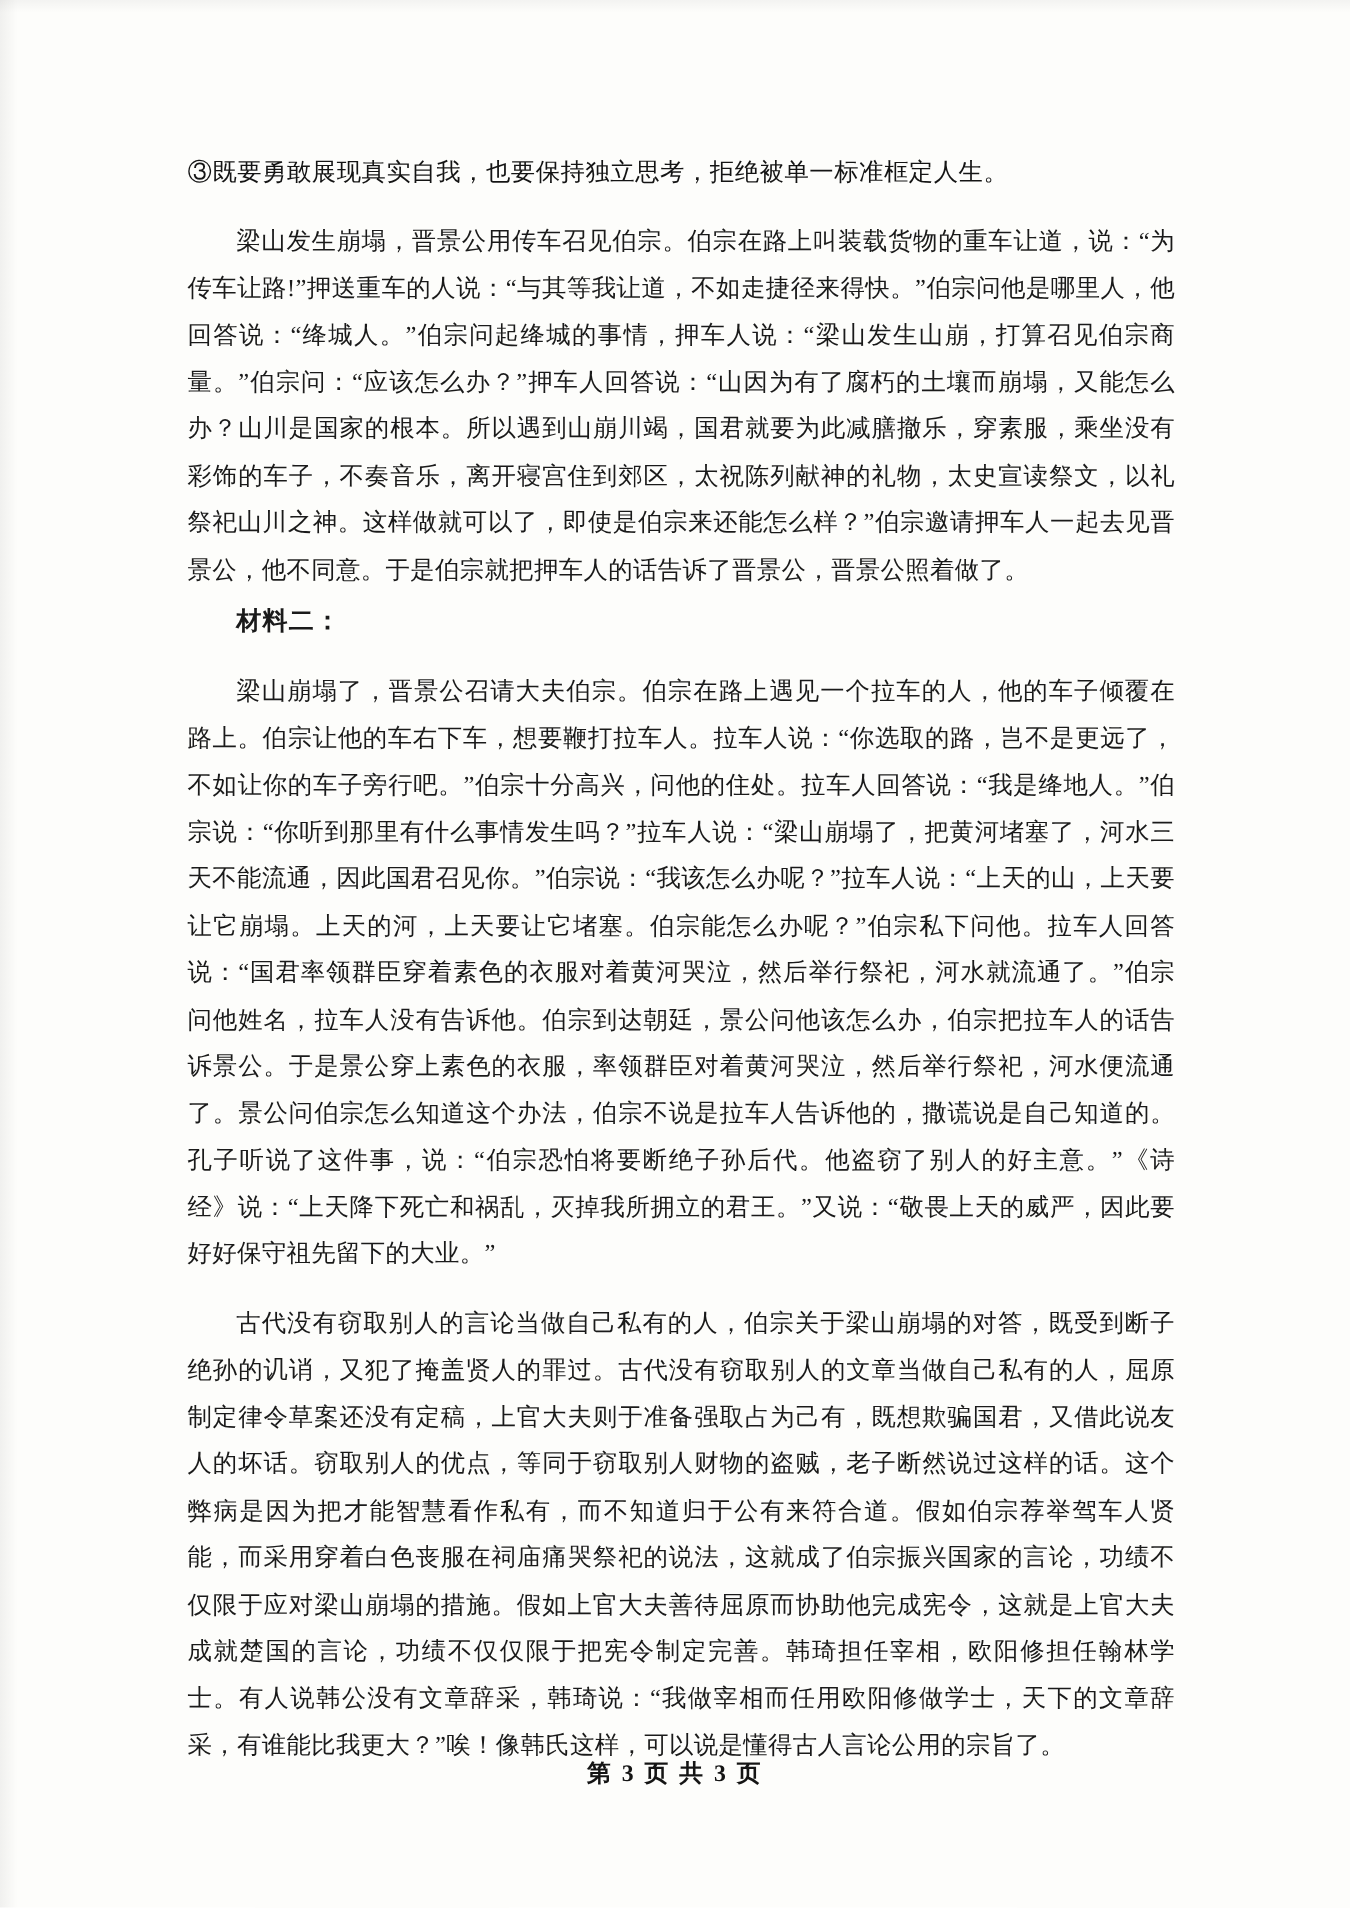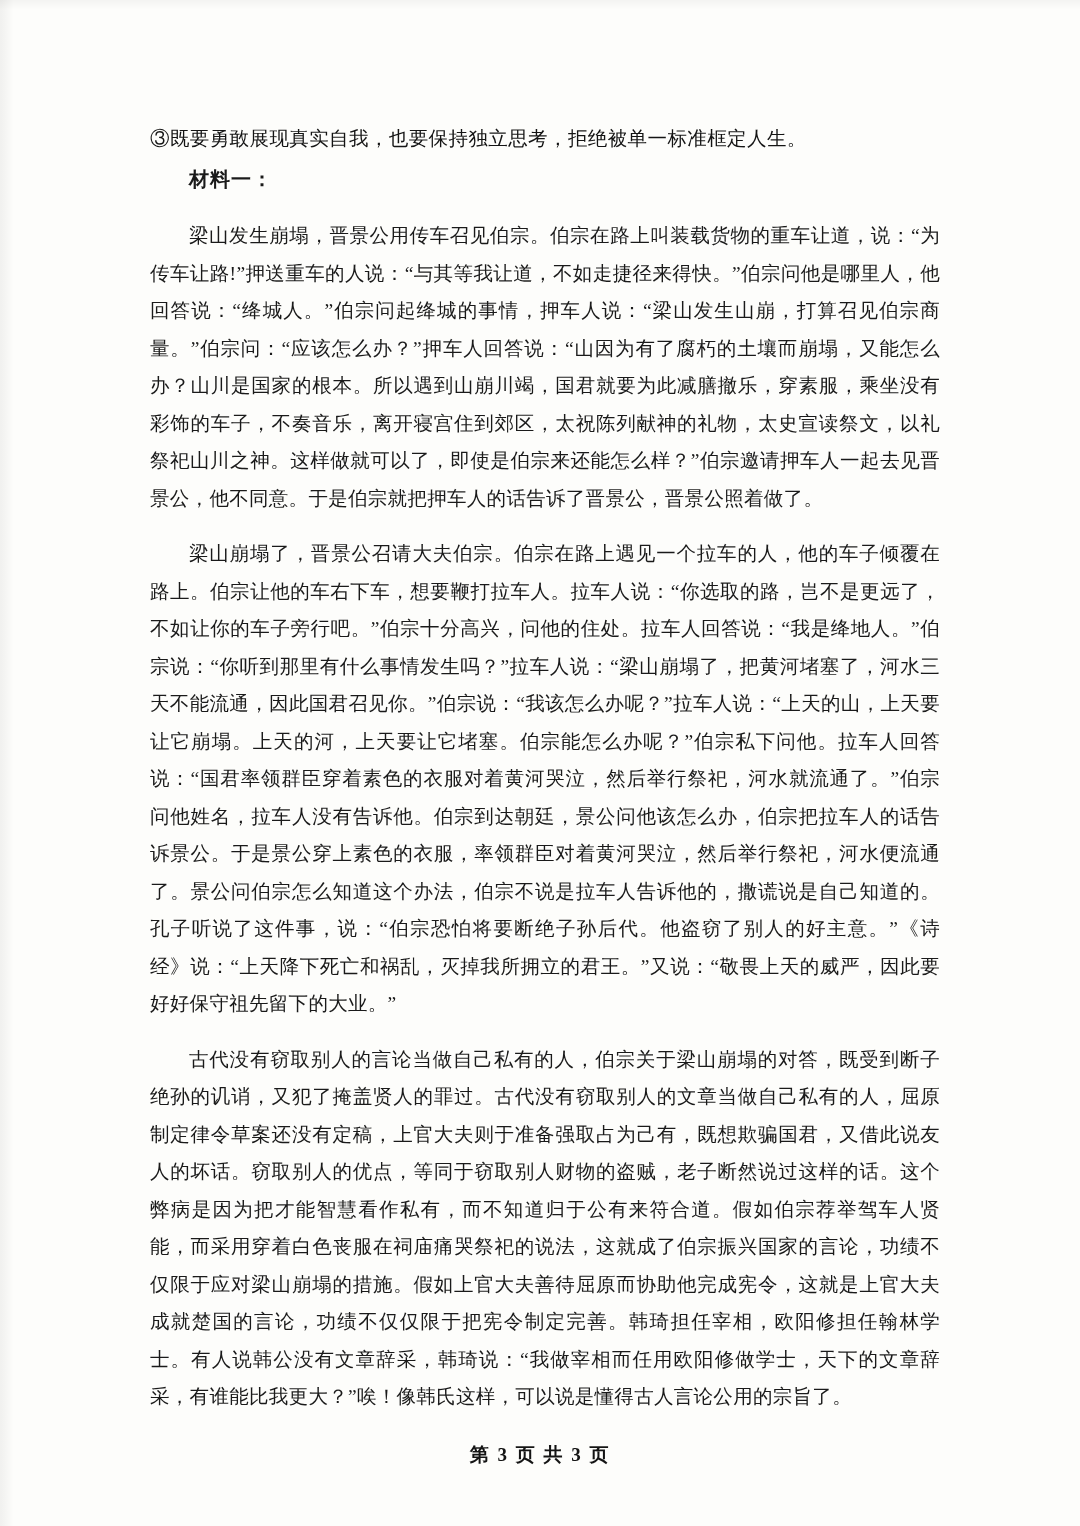--- a/index.html
+++ b/index.html
@@ -64,21 +64,20 @@
   .footer {
     position: absolute;
     left: 0;
     top: 1406px;
     width: 1080px;
     text-align: center;
     font-size: 19px;
     letter-spacing: 2px;
     font-weight: bold;
     color: #141414;
-    margin-top: 36px;
   }
   .footer span { font-weight: bold; }
   
   .edge-left {
     position: absolute;
     left: 0; top: 0; width: 14px; height: 1526px;
     background: linear-gradient(to right, rgba(0,0,0,0.05), rgba(0,0,0,0));
   }
   .edge-top {
     position: absolute;
@@ -92,25 +91,25 @@
 <div class="page">
   <div class="edge-left"></div>
   <div class="edge-top"></div>
 
   <div class="content">
 
     <div class="line numbered">③既要勇敢展现真实自我，也要保持独立思考，拒绝被单一标准框定人生。</div>
 
 
     <div>
-      <div class="material-head">材料一：</div>
       <div class="para">梁山发生崩塌，晋景公用传车召见伯宗。伯宗在路上叫装载货物的重车让道，说：“为传车让路!”押送重车的人说：“与其等我让道，不如走捷径来得快。”伯宗问他是哪里人，他回答说：“绛城人。”伯宗问起绛城的事情，押车人说：“梁山发生山崩，打算召见伯宗商量。”伯宗问：“应该怎么办？”押车人回答说：“山因为有了腐朽的土壤而崩塌，又能怎么办？山川是国家的根本。所以遇到山崩川竭，国君就要为此减膳撤乐，穿素服，乘坐没有彩饰的车子，不奏音乐，离开寝宫住到郊区，太祝陈列献神的礼物，太史宣读祭文，以礼祭祀山川之神。这样做就可以了，即使是伯宗来还能怎么样？”伯宗邀请押车人一起去见晋景公，他不同意。于是伯宗就把押车人的话告诉了晋景公，晋景公照着做了。</div>
     </div>
 
     <div>
+      <div class="material-head">材料二：</div>
       <div class="para">梁山崩塌了，晋景公召请大夫伯宗。伯宗在路上遇见一个拉车的人，他的车子倾覆在路上。伯宗让他的车右下车，想要鞭打拉车人。拉车人说：“你选取的路，岂不是更远了，不如让你的车子旁行吧。”伯宗十分高兴，问他的住处。拉车人回答说：“我是绛地人。”伯宗说：“你听到那里有什么事情发生吗？”拉车人说：“梁山崩塌了，把黄河堵塞了，河水三天不能流通，因此国君召见你。”伯宗说：“我该怎么办呢？”拉车人说：“上天的山，上天要让它崩塌。上天的河，上天要让它堵塞。伯宗能怎么办呢？”伯宗私下问他。拉车人回答说：“国君率领群臣穿着素色的衣服对着黄河哭泣，然后举行祭祀，河水就流通了。”伯宗问他姓名，拉车人没有告诉他。伯宗到达朝廷，景公问他该怎么办，伯宗把拉车人的话告诉景公。于是景公穿上素色的衣服，率领群臣对着黄河哭泣，然后举行祭祀，河水便流通了。景公问伯宗怎么知道这个办法，伯宗不说是拉车人告诉他的，撒谎说是自己知道的。孔子听说了这件事，说：“伯宗恐怕将要断绝子孙后代。他盗窃了别人的好主意。”《诗经》说：“上天降下死亡和祸乱，灭掉我所拥立的君王。”又说：“敬畏上天的威严，因此要好好保守祖先留下的大业。”</div>
     </div>
 
     <div>
       <div class="para">古代没有窃取别人的言论当做自己私有的人，伯宗关于梁山崩塌的对答，既受到断子绝孙的讥诮，又犯了掩盖贤人的罪过。古代没有窃取别人的文章当做自己私有的人，屈原制定律令草案还没有定稿，上官大夫则于准备强取占为己有，既想欺骗国君，又借此说友人的坏话。窃取别人的优点，等同于窃取别人财物的盗贼，老子断然说过这样的话。这个弊病是因为把才能智慧看作私有，而不知道归于公有来符合道。假如伯宗荐举驾车人贤能，而采用穿着白色丧服在祠庙痛哭祭祀的说法，这就成了伯宗振兴国家的言论，功绩不仅限于应对梁山崩塌的措施。假如上官大夫善待屈原而协助他完成宪令，这就是上官大夫成就楚国的言论，功绩不仅仅限于把宪令制定完善。韩琦担任宰相，欧阳修担任翰林学士。有人说韩公没有文章辞采，韩琦说：“我做宰相而任用欧阳修做学士，天下的文章辞采，有谁能比我更大？”唉！像韩氏这样，可以说是懂得古人言论公用的宗旨了。</div>
     </div>
 
   </div>
 
   <div class="footer">

